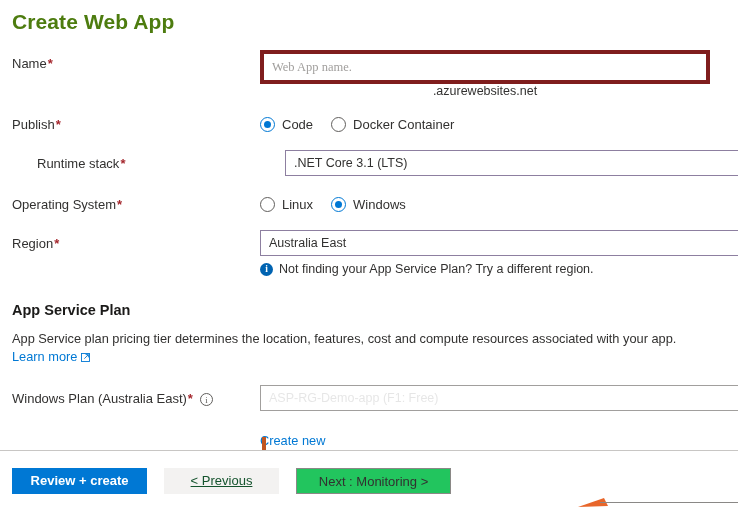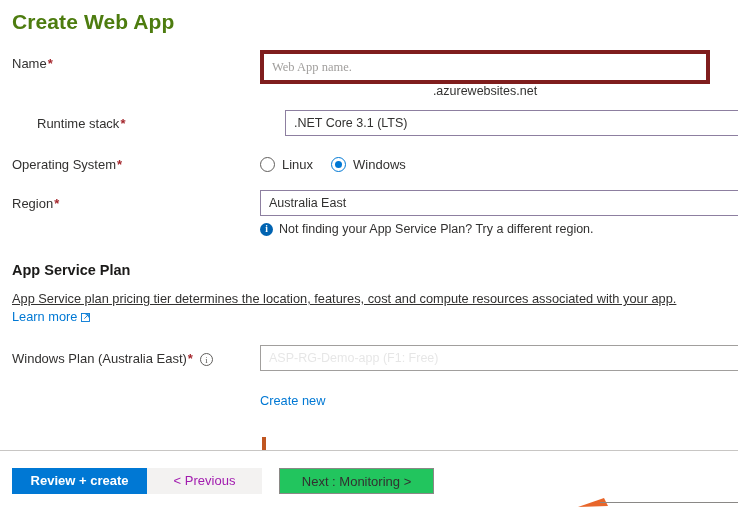--- a/index.html
+++ b/index.html
@@ -189,21 +189,20 @@
     font-size: 14.5px;
     font-weight: 600;
     color: #1b1a19;
     margin: 26px 0 0 0;
   }
   .section-desc {
     font-size: 12.8px;
     color: #323130;
     margin-top: 12px;
     line-height: 17px;
-    text-decoration: underline;
   }
   .learn-more {
     display: inline-flex;
     align-items: center;
     color: #0078d4;
     font-size: 12.8px;
     text-decoration: none;
     margin-top: 2px;
     cursor: pointer;
   }
@@ -284,23 +283,25 @@
     line-height: 26px;
   }
   .btn-primary {
     background: #0078d4;
     color: #ffffff;
     font-weight: 600;
     min-width: 135px;
   }
   .btn-disabled {
     background: #f3f2f1;
-    color: #a21caf;
+    color: #14532d;
     min-width: 115px;
+    margin-left: 17px;
     cursor: default;
+    text-decoration: underline;
   }
   .btn-secondary {
     background: #22c55e;
     color: #323130;
     border: 1px solid #8a8886;
     min-width: 155px;
     margin-left: 17px;
   }
 
   
@@ -333,20 +334,37 @@
     <div class="label-col">
       <span>Name</span><span class="req">*</span>
     </div>
     <div class="field-col">
       <input class="text-input" type="text" placeholder="Web App name." style="">
       <div class="suffix-text">.azurewebsites.net</div>
     </div>
   </div>
 
   
+  <div class="row" style="margin-top:12px;">
+    <div class="label-col" style="padding-top:6px;">
+      <span>Publish</span><span class="req">*</span>
+    </div>
+    <div class="field-col">
+      <div class="radio-group">
+        <div class="radio-item checked">
+          <span class="radio-circle"></span>
+          <span class="radio-label">Code</span>
+        </div>
+        <div class="radio-item">
+          <span class="radio-circle"></span>
+          <span class="radio-label">Docker Container</span>
+        </div>
+      </div>
+    </div>
+  </div>
 
   
   <div class="row" style="margin-top:12px;margin-left:25px;">
     <div class="label-col">
       <span>Runtime stack</span><span class="req">*</span>
     </div>
     <div class="field-col">
       <div class="dropdown">
         <span class="dd-value">.NET Core 3.1 (LTS)</span>
         <span class="chev">

